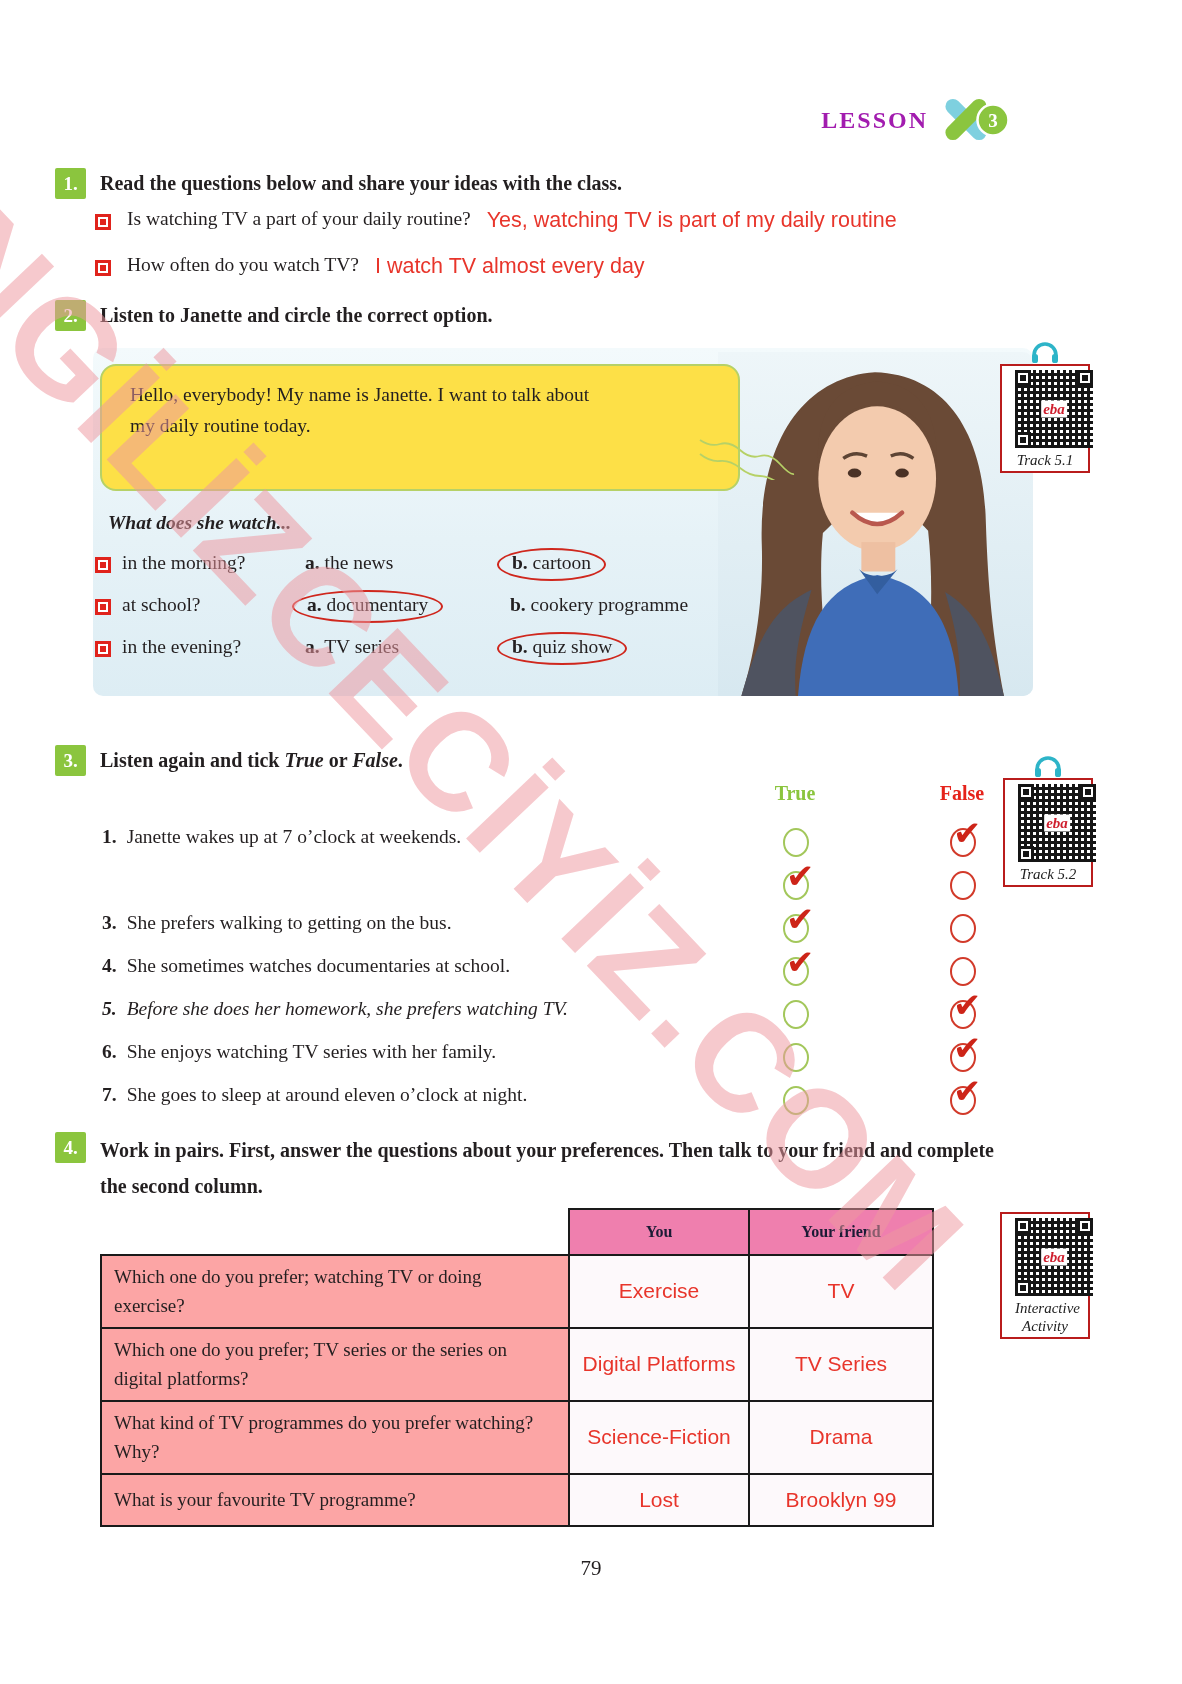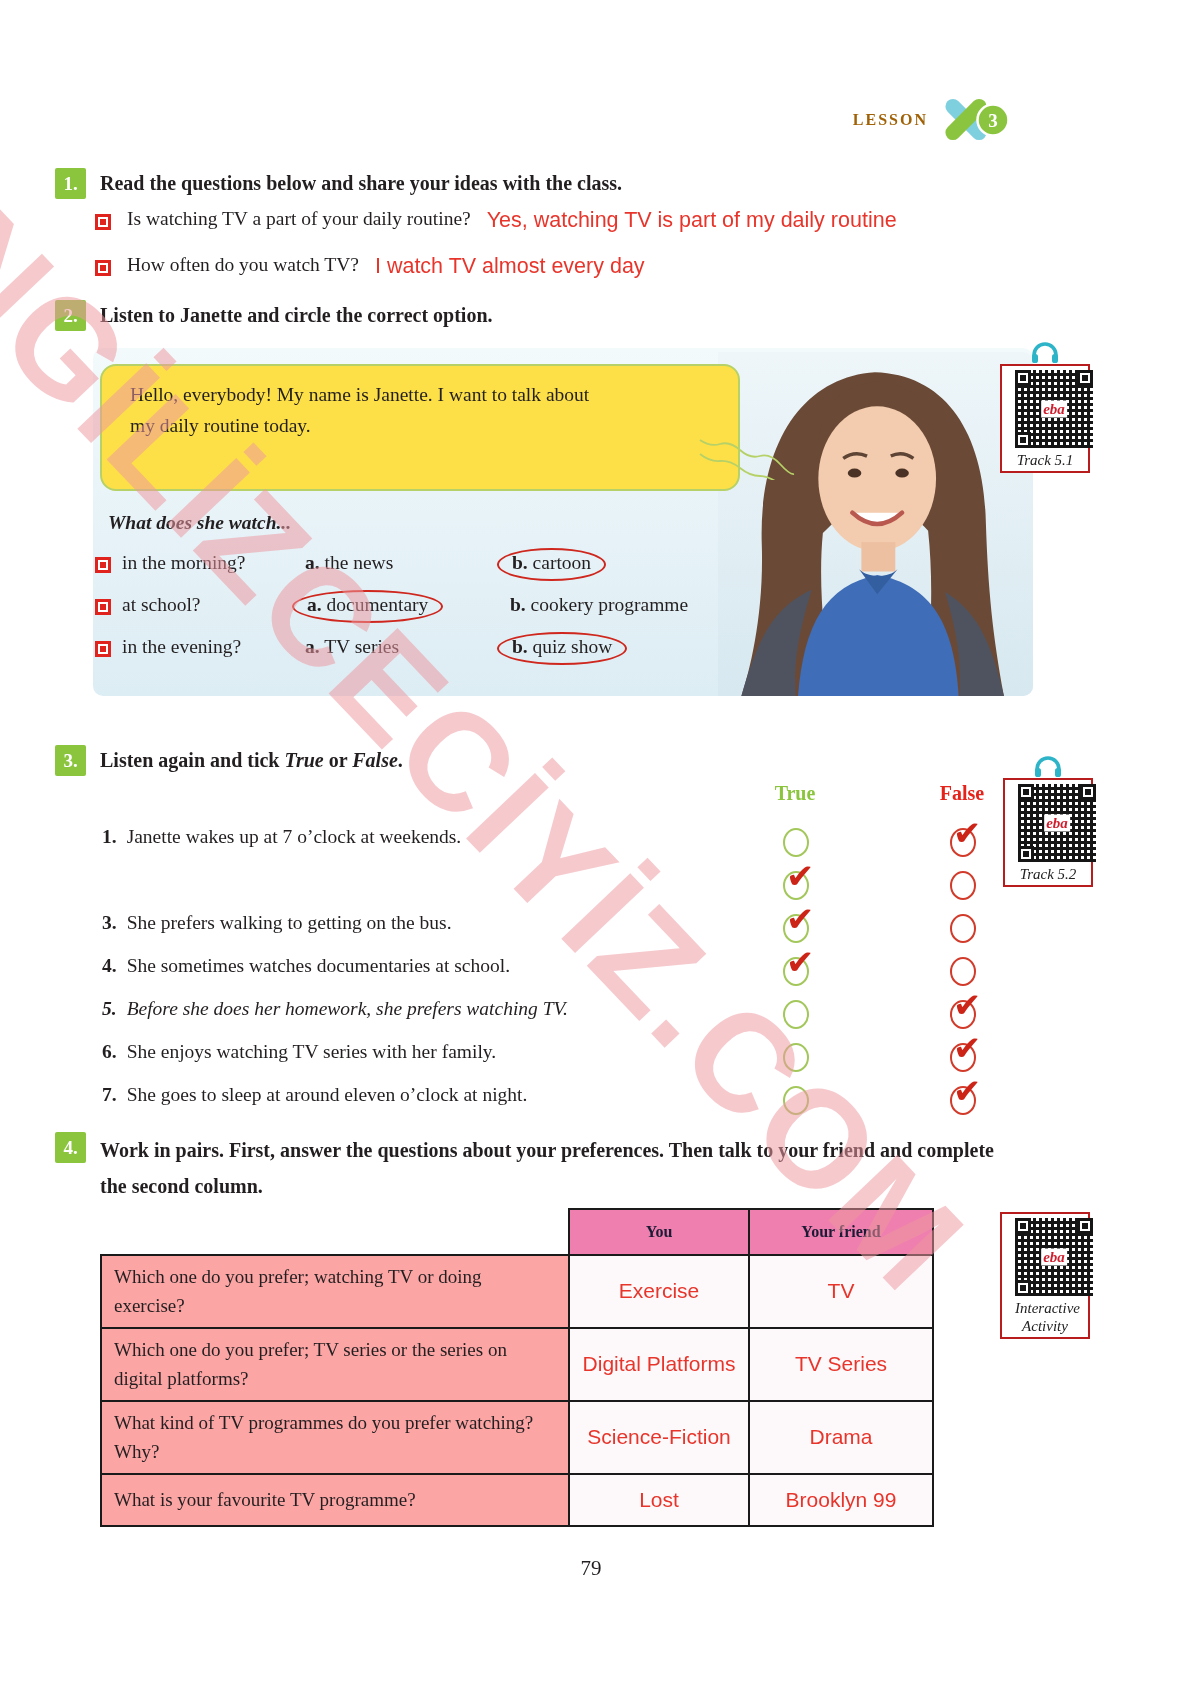--- a/index.html
+++ b/index.html
@@ -6,21 +6,21 @@
   .page{position:relative;width:1182px;height:1684px;margin:0 auto;background:#fff;
         overflow:hidden;font-family:"Liberation Serif",serif;color:#231f20;}
 
   
   .watermark{position:absolute;left:-14px;top:148px;transform:rotate(46.5deg);transform-origin:0 0;
     font-family:"Liberation Sans",sans-serif;font-weight:700;font-size:138px;letter-spacing:4px;
     color:#ee98a0;opacity:.52;white-space:nowrap;z-index:40;pointer-events:none;}
 
   
   .lesson-head{position:absolute;top:96px;right:168px;display:flex;align-items:center;gap:8px;z-index:5;}
-  .lesson-word{color:#a16207;font-weight:bold;font-size:16px;letter-spacing:2px;}
+  .lesson-word{color:#a21caf;font-weight:bold;font-size:24px;letter-spacing:2px;}
 
   
   .ex-head{position:absolute;display:flex;gap:14px;align-items:flex-start;z-index:6;}
   .num-badge{width:31px;height:31px;background:#8bc53e;color:#fff;font-weight:bold;font-size:19px;
     display:flex;align-items:center;justify-content:center;flex:none;border-radius:2px;}
   .ex-title{font-weight:bold;font-size:20px;line-height:31px;}
   .ex-title.wrap{width:905px;line-height:36px;}
 
   
   .qa-row{position:absolute;display:flex;align-items:flex-start;z-index:6;}

